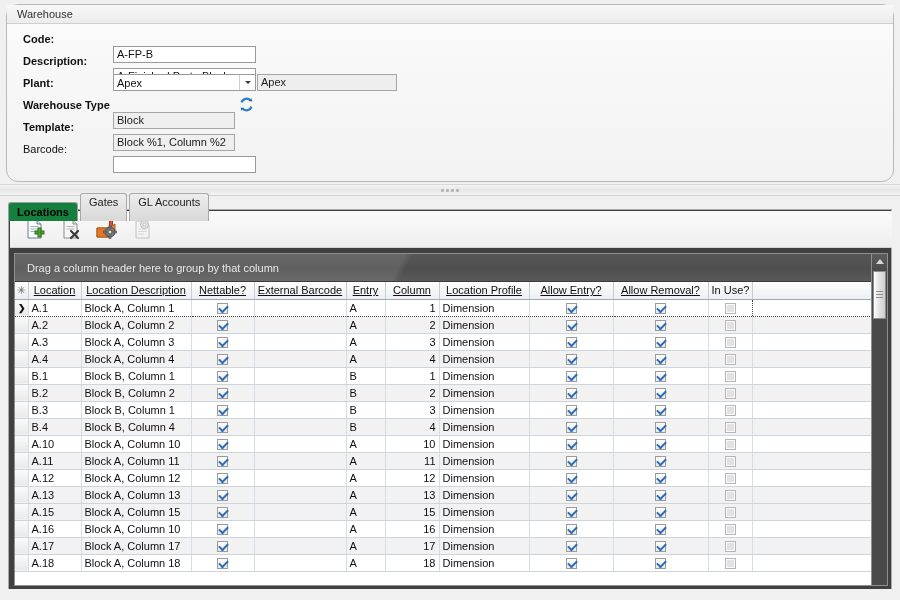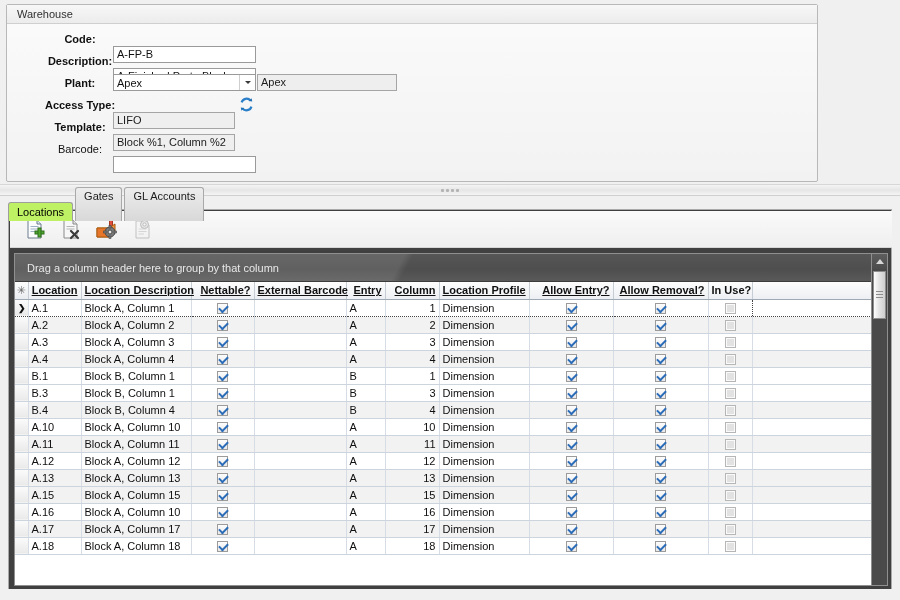--- a/index.html
+++ b/index.html
@@ -22,25 +22,25 @@
     width: 900px;
     height: 600px;
     background: #f0f0f0;
   }
 
   
   .groupbox {
     position: absolute;
     left: 6px;
     top: 4px;
-    width: 812px;
+    width: 888px;
     height: 178px;
     background: linear-gradient(#fbfbfb, #f2f2f2);
     border: 1px solid #b8b8b8;
-    border-radius: 2px;
+    border-radius: 12px;
     box-sizing: border-box;
   }
   .groupbox-header {
     height: 19px;
     line-height: 19px;
     padding-left: 10px;
     font-size: 11px;
     color: #303030;
     background: linear-gradient(#f7f7f7, #ececec);
     border-bottom: 1px solid #cfcfcf;
@@ -50,26 +50,25 @@
     position: relative;
     padding: 6px 0 0 0;
   }
   .form-row {
     position: relative;
     height: 21px;
     margin-bottom: 1px;
   }
   .form-label {
     position: absolute;
-    left: 25px;
+    left: 16px;
     top: 3px;
     width: 96px;
     font-size: 11px;
     color: #101010;
-    text-align: center;
   }
   .form-label.bold { font-weight: bold; }
 
   .field {
     position: absolute;
     left: 106px;
     top: 16px;
     width: 143px;
     height: 17px;
     box-sizing: border-box;
@@ -175,39 +174,40 @@
   .tabstrip {
     position: absolute;
     left: 8px;
     top: 202px;
     height: 19px;
     display: flex;
     align-items: flex-end;
     z-index: 4;
   }
   .tab {
-    height: 34px;
+    height: 28px;
     line-height: 17px;
     padding: 0 8px;
     font-size: 11px;
     color: #1c1c1c;
     background: linear-gradient(#ededed, #d8d8d8);
     border: 1px solid #a9a9a9;
     border-bottom: none;
     border-radius: 3px 3px 0 0;
     margin-right: 2px;
     box-sizing: border-box;
     cursor: default;
   }
   .tab.active {
-    background: #bef264;
+    background: #15803d;
     height: 19px;
     line-height: 18px;
     color: #000;
     border-color: #9e9e9e;
+    font-weight: bold;
   }
 
   
   .tabbody {
     position: absolute;
     left: 8px;
     top: 209px;
     width: 884px;
     height: 380px;
     background: #404040;
@@ -266,25 +266,25 @@
     border-collapse: collapse;
     table-layout: fixed;
     width: 857px;
     font-size: 11px;
   }
   table.datagrid th {
     height: 17px;
     background: linear-gradient(#fdfdfd, #eceff3);
     border-right: 1px solid #c6cdd4;
     border-bottom: 1px solid #9fa9b3;
-    font-weight: bold;
+    font-weight: normal;
     font-size: 11px;
     color: #101010;
     padding: 0 3px;
-    text-align: right;
+    text-align: center;
     white-space: nowrap;
     box-sizing: border-box;
   }
   table.datagrid th .hdr { text-decoration: underline; }
   table.datagrid th.nounder .hdr { text-decoration: none; }
   table.datagrid th.rowind {
     background: linear-gradient(#fdfdfd, #e9ecf0);
     text-align: center;
     padding: 0;
     color: #6a6a6a;
@@ -426,22 +426,22 @@
           </div>
           <div class="refresh-icon" style="left: 252px;"><svg width="17" height="17" viewBox="0 0 17 17">
               <path d="M3.6 6.4 A5.2 5.2 0 0 1 12.6 4.6" fill="none" stroke="#2b7ec8" stroke-width="2.2"></path>
               <path d="M13.4 10.6 A5.2 5.2 0 0 1 4.4 12.4" fill="none" stroke="#2b7ec8" stroke-width="2.2"></path>
               <path d="M13.6 2.2 l0.6 3.4 l-3.4 -0.5 Z" fill="#1f6fb5"></path>
               <path d="M3.4 14.8 l-0.6 -3.4 l3.4 0.5 Z" fill="#1f6fb5"></path>
             </svg></div>
           <div class="plant-readonly">Apex</div>
         </div>
         <div class="form-row">
-          <div class="form-label bold">Access Type:</div>
-          <div class="field readonly wide">LIFO</div>
+          <div class="form-label bold">Warehouse Type</div>
+          <div class="field readonly wide">Block</div>
           <div class="refresh-icon" style="left: 231px;"><svg width="17" height="17" viewBox="0 0 17 17">
               <path d="M3.6 6.4 A5.2 5.2 0 0 1 12.6 4.6" fill="none" stroke="#2b7ec8" stroke-width="2.2"></path>
               <path d="M13.4 10.6 A5.2 5.2 0 0 1 4.4 12.4" fill="none" stroke="#2b7ec8" stroke-width="2.2"></path>
               <path d="M13.6 2.2 l0.6 3.4 l-3.4 -0.5 Z" fill="#1f6fb5"></path>
               <path d="M3.4 14.8 l-0.6 -3.4 l3.4 0.5 Z" fill="#1f6fb5"></path>
             </svg></div>
         </div>
         <div class="form-row">
           <div class="form-label bold">Template:</div>
           <div class="field readonly wide">Block %1, Column %2</div>
@@ -620,20 +620,34 @@
               <td class="ctr"><span class="cb checked"></span></td>
               <td></td>
               <td>B</td>
               <td class="num">1</td>
               <td>Dimension</td>
               <td class="ctr"><span class="cb checked"></span></td>
               <td class="ctr"><span class="cb checked"></span></td>
               <td class="last ctr"><span class="cb disabled"></span></td>
               <td style="border-right: none;"></td>
             </tr>
+            <tr class="even">
+              <td class="rowind"></td>
+              <td class="first">B.2</td>
+              <td>Block B, Column 2</td>
+              <td class="ctr"><span class="cb checked"></span></td>
+              <td></td>
+              <td>B</td>
+              <td class="num">2</td>
+              <td>Dimension</td>
+              <td class="ctr"><span class="cb checked"></span></td>
+              <td class="ctr"><span class="cb checked"></span></td>
+              <td class="last ctr"><span class="cb disabled"></span></td>
+              <td style="border-right: none;"></td>
+            </tr>
             <tr class="odd">
               <td class="rowind"></td>
               <td class="first">B.3</td>
               <td>Block B, Column 1</td>
               <td class="ctr"><span class="cb checked"></span></td>
               <td></td>
               <td>B</td>
               <td class="num">3</td>
               <td>Dimension</td>
               <td class="ctr"><span class="cb checked"></span></td>

